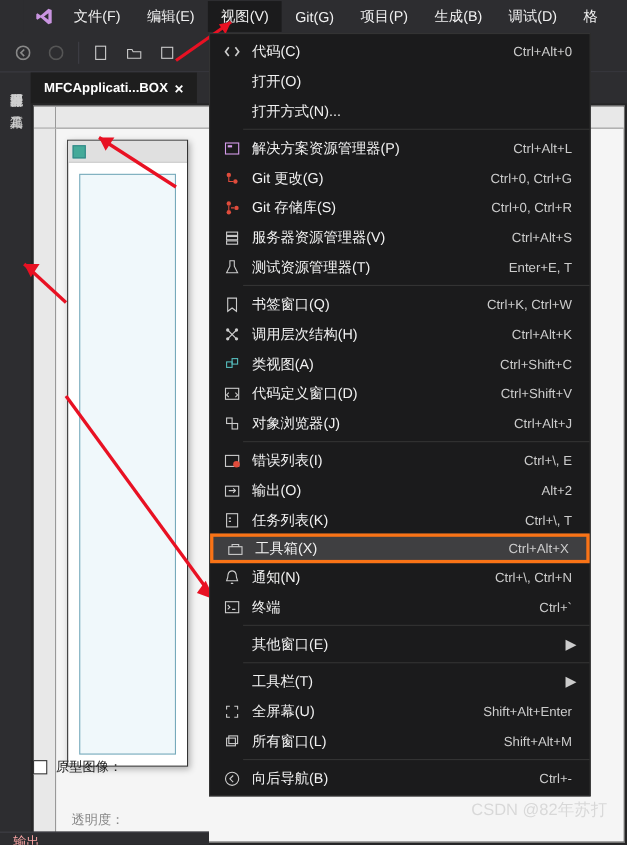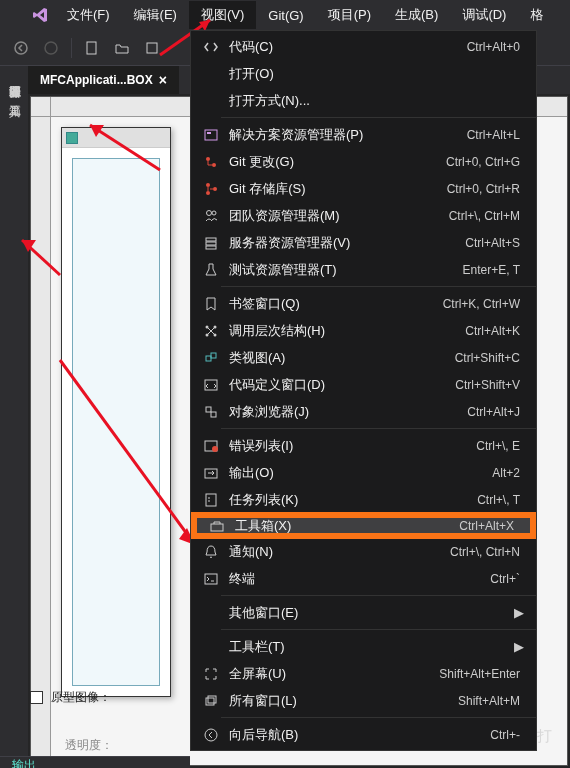--- a/index.html
+++ b/index.html
@@ -28,25 +28,25 @@
     .ruler-v { position: absolute; top: 20px; left: 0; bottom: 0; width: 20px; background: #e8e8e8; border-right: 1px solid #999; }
     .ruler-corner { position: absolute; top: 0; left: 0; width: 20px; height: 20px; background: #e8e8e8; border-right: 1px solid #999; border-bottom: 1px solid #999; }
     .dialog-preview { position: absolute; top: 30px; left: 30px; width: 110px; height: 570px; background: #fff; border: 1px solid #333; box-shadow: 2px 2px 6px rgba(0,0,0,0.3); }
     .dialog-titlebar { height: 20px; background: #e0e0e0; border-bottom: 1px solid #ccc; display: flex; align-items: center; padding: 0 4px; }
     .dialog-titlebar-icon { width: 12px; height: 12px; background: #4a9; border: 1px solid #388; }
     .dialog-body { position: absolute; top: 30px; left: 10px; right: 10px; bottom: 10px; border: 1px solid #7ab; background: #f0f8fb; }
     
     .bottom-bar { position: absolute; bottom: 56px; left: 30px; right: 380px; height: 30px; display: flex; align-items: center; gap: 8px; color: #222; font-size: 12px; }
     .checkbox { width: 13px; height: 13px; border: 1px solid #333; background: #fff; }
     .transparency { position: absolute; bottom: 14px; left: 65px; color: #888; font-size: 12px; }
-    .output-header { position: absolute; bottom: 0; left: 0; right: 380px; height: 12px; background: #2d2d30; border-top: 1px solid #3f3f46; padding: 0 12px; font-size: 12px; color: #5eead4; }
+    .output-header { position: absolute; bottom: 0; left: 0; right: 380px; height: 12px; background: #2d2d30; border-top: 1px solid #3f3f46; padding: 0 12px; font-size: 12px; color: #fca5a5; }
     
     .dropdown { position: absolute; top: 30px; left: 190px; width: 347px; background: #1b1b1c; border: 1px solid #333; z-index: 100; padding: 2px 0; }
     .menu-item { display: flex; align-items: center; height: 27px; padding: 0 8px; cursor: pointer; }
-    .menu-item.highlighted { background: #3f3f41; border: 6px solid #f97316; margin: -1px 0; }
+    .menu-item.highlighted { background: #3f3f41; border: 3px solid #f97316; margin: -1px 0; }
     .menu-icon { width: 24px; height: 20px; display: flex; align-items: center; justify-content: center; flex-shrink: 0; }
     .menu-label { flex: 1; padding-left: 6px; white-space: nowrap; }
     .menu-shortcut { color: #cccccc; font-size: 12px; padding-right: 8px; white-space: nowrap; }
     .menu-sep { height: 1px; background: #333; margin: 3px 0 3px 30px; }
     .menu-arrow { color: #ccc; padding-right: 4px; }
     
     .arrow { position: absolute; pointer-events: none; }
     .arrow-line { stroke: #e81123; stroke-width: 3; fill: none; }
     .arrow-head { fill: #e81123; }
     
@@ -180,31 +180,20 @@
       <div class="menu-icon">
         <svg width="16" height="16">
           <circle cx="5" cy="4" r="2" fill="#e04c3c"></circle>
           <circle cx="5" cy="12" r="2" fill="#e04c3c"></circle>
           <circle cx="12" cy="8" r="2" fill="#e04c3c"></circle>
           <path d="M5 6 L5 10 M7 8 L10 8" stroke="#e04c3c"></path>
         </svg>
       </div>
       <div class="menu-label">Git 存储库(S)</div>
       <div class="menu-shortcut">Ctrl+0, Ctrl+R</div>
-    </div>
-    <div class="menu-item">
-      <div class="menu-icon">
-        <svg width="16" height="16">
-          <circle cx="6" cy="5" r="2.5" fill="none" stroke="#ccc"></circle>
-          <circle cx="11" cy="5" r="2" fill="none" stroke="#ccc"></circle>
-          <path d="M3 13 Q6 9 9 13 M9 12 Q11 9 14 12" stroke="#ccc" fill="none"></path>
-        </svg>
-      </div>
-      <div class="menu-label">团队资源管理器(M)</div>
-      <div class="menu-shortcut">Ctrl+\, Ctrl+M</div>
     </div>
     <div class="menu-item">
       <div class="menu-icon">
         <svg width="16" height="16">
           <rect x="3" y="3" width="10" height="3" fill="none" stroke="#ccc"></rect>
           <rect x="3" y="7" width="10" height="3" fill="none" stroke="#ccc"></rect>
           <rect x="3" y="11" width="10" height="3" fill="none" stroke="#ccc"></rect>
         </svg>
       </div>
       <div class="menu-label">服务器资源管理器(V)</div>

